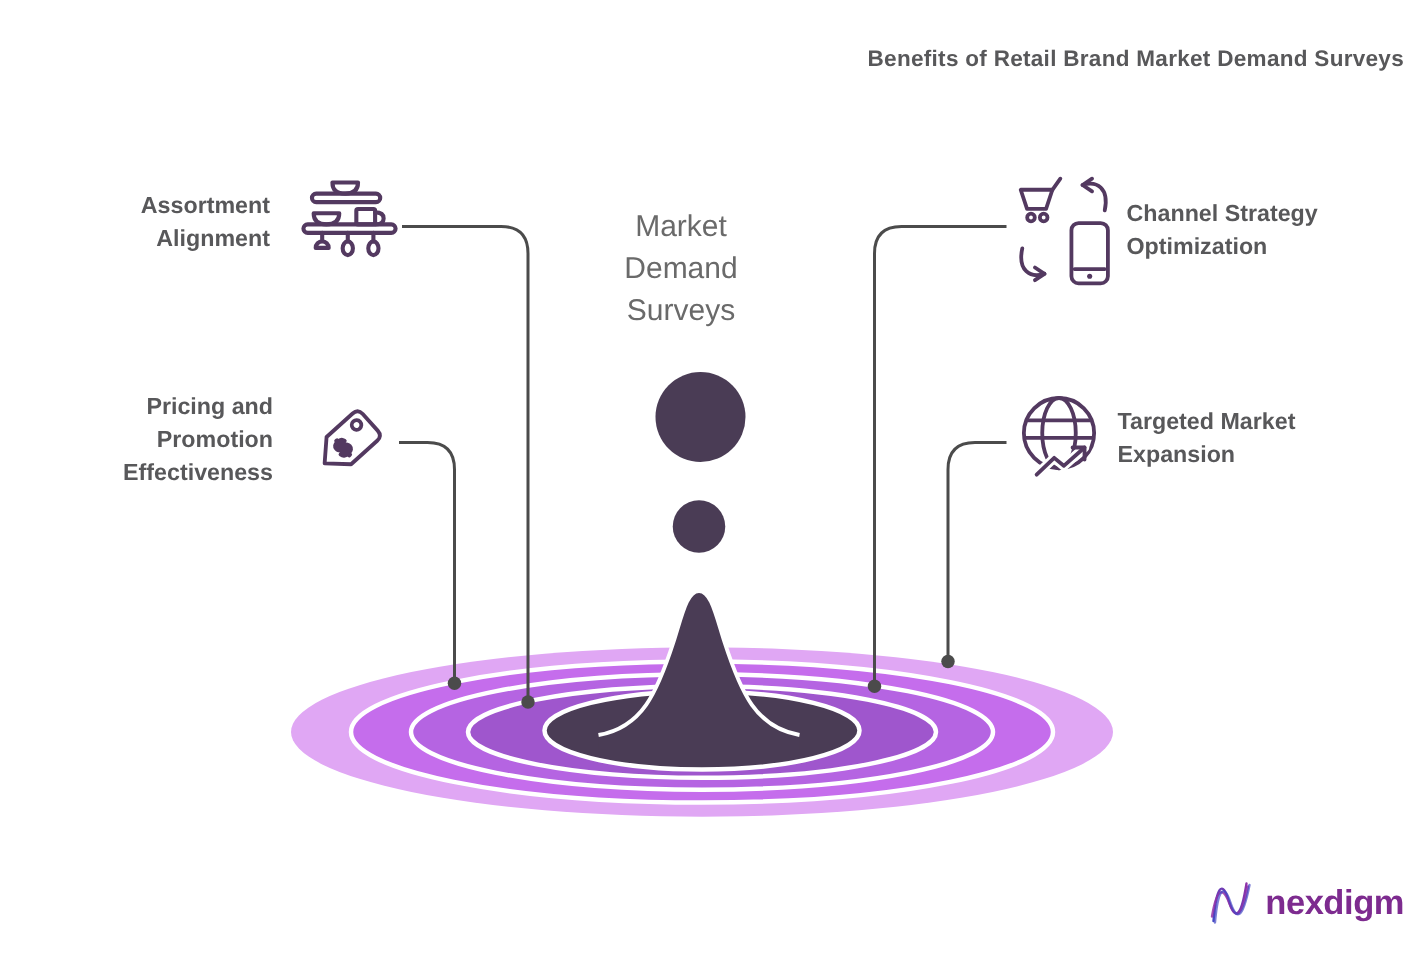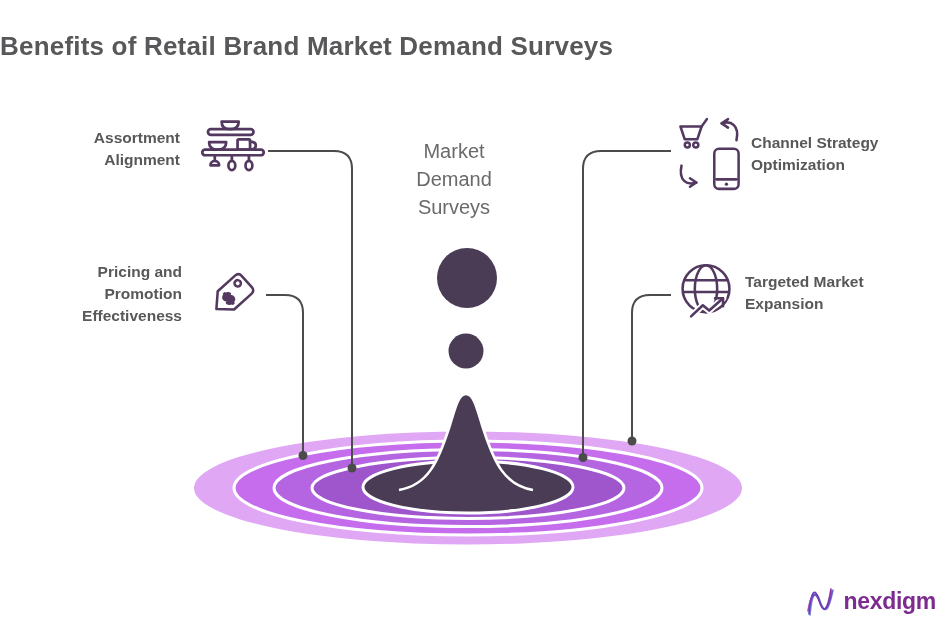--- a/index.html
+++ b/index.html
@@ -4,22 +4,22 @@
 <style>
   :root{
     --bg:#ffffff;
   }
   html,body{margin:0;padding:0;background:#fff;}
   .canvas{
     position:relative;width:936px;height:643px;background:var(--bg);
     font-family:"Liberation Sans",sans-serif;overflow:hidden;
   }
   .title{
-    position:absolute;top:31px;left:0;width:936px;text-align:left;
-    font-size:26px;font-weight:bold;color:var(--text-gray);letter-spacing:.2px;
+    position:absolute;top:31px;left:0;width:936px;text-align:right;
+    font-size:15px;font-weight:bold;color:var(--text-gray);letter-spacing:.2px;
   }
   .center-label{
     position:absolute;top:137px;left:384px;width:140px;text-align:center;
     font-size:20px;color:var(--center-text-gray);line-height:28px;white-space:pre-line;
   }
   .benefit{position:absolute;display:flex;align-items:center;gap:9px;}
   .benefit .txt{
     font-size:15.5px;font-weight:bold;color:var(--text-gray);
     line-height:22px;white-space:pre-line;
   }

